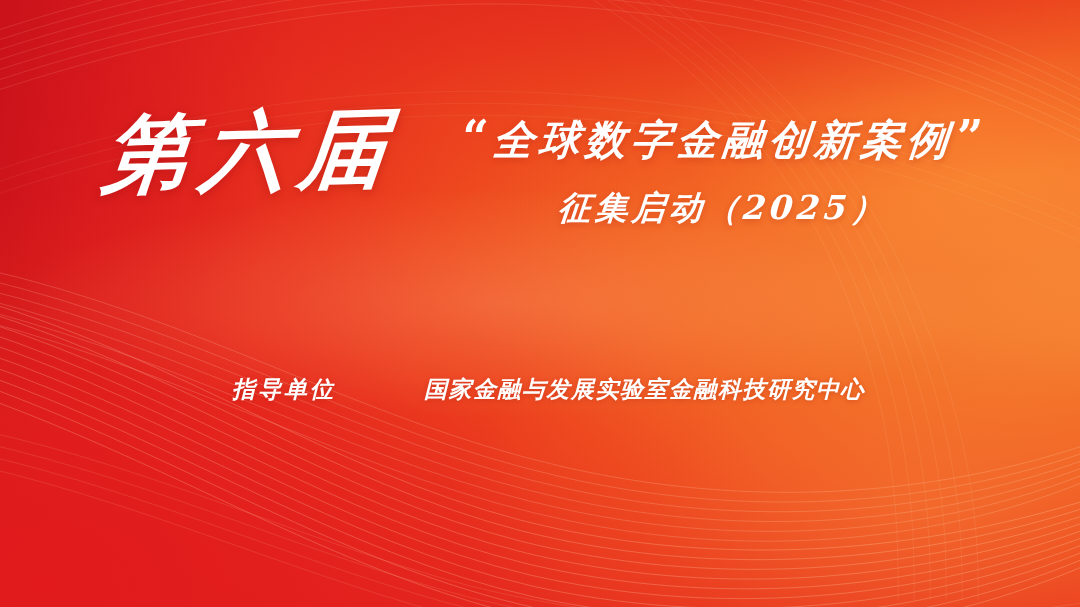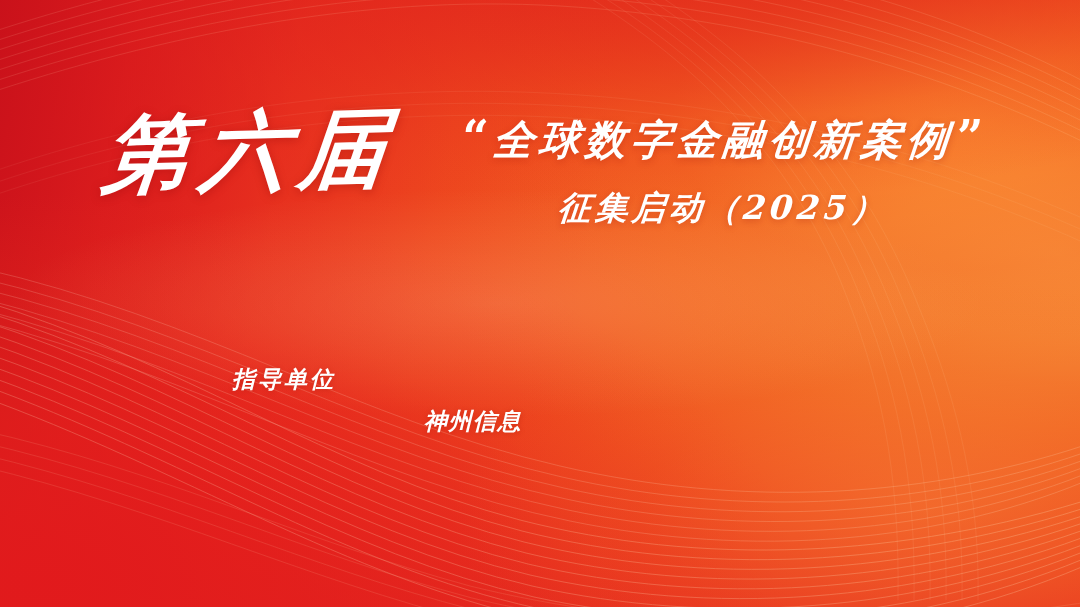--- a/index.html
+++ b/index.html
@@ -132,21 +132,21 @@
     letter-spacing: 4px;
     text-shadow: 0 2px 6px rgba(160,20,10,0.28);
     transform: skewX(-5deg);
     white-space: nowrap;
   }
 
   
   .credits {
     position: absolute;
     left: 232px;
-    top: 364px;
+    top: 374px;
   }
   .credit-row {
     display: flex;
     align-items: baseline;
     height: 42px;
   }
   .credit-label {
     width: 192px;
     flex: 0 0 192px;
     font-family: "DejaVu Serif", "Liberation Serif", serif;
@@ -248,21 +248,18 @@
       <span class="quote-mark quote-open">“</span>
       <span class="headline-main">全球数字金融创新案例</span>
       <span class="quote-mark quote-close">”</span>
     </div>
 
     <div class="headline-sub">征集启动（2025）</div>
 
     <div class="credits">
       <div class="credit-row">
         <span class="credit-label">指导单位</span>
-      </div>
-      <div class="credit-row">
-        <span class="credit-label"></span>
-        <span class="credit-value">神州信息</span>
+        <span class="credit-value">国家金融与发展实验室金融科技研究中心</span>
       </div>
     </div>
 
   </div>
 </div>
 
 </body></html>

